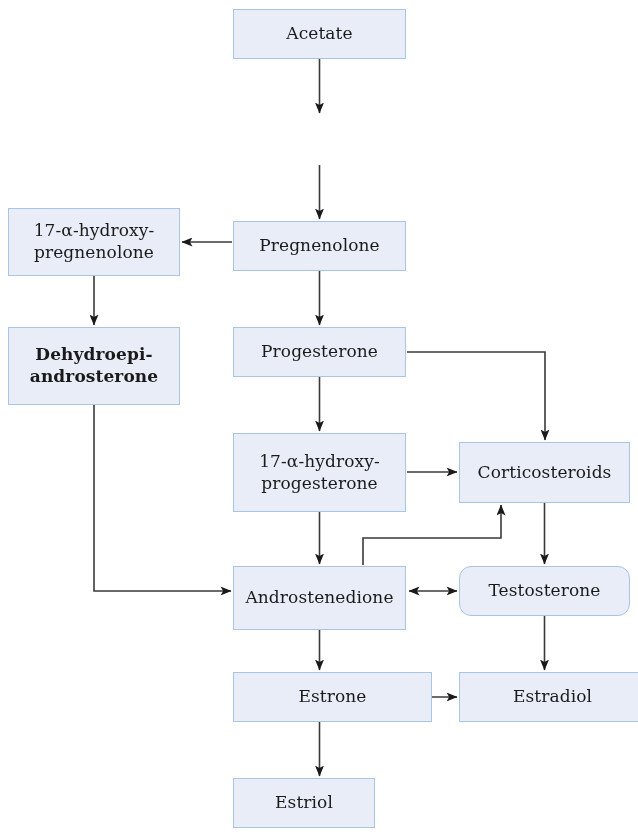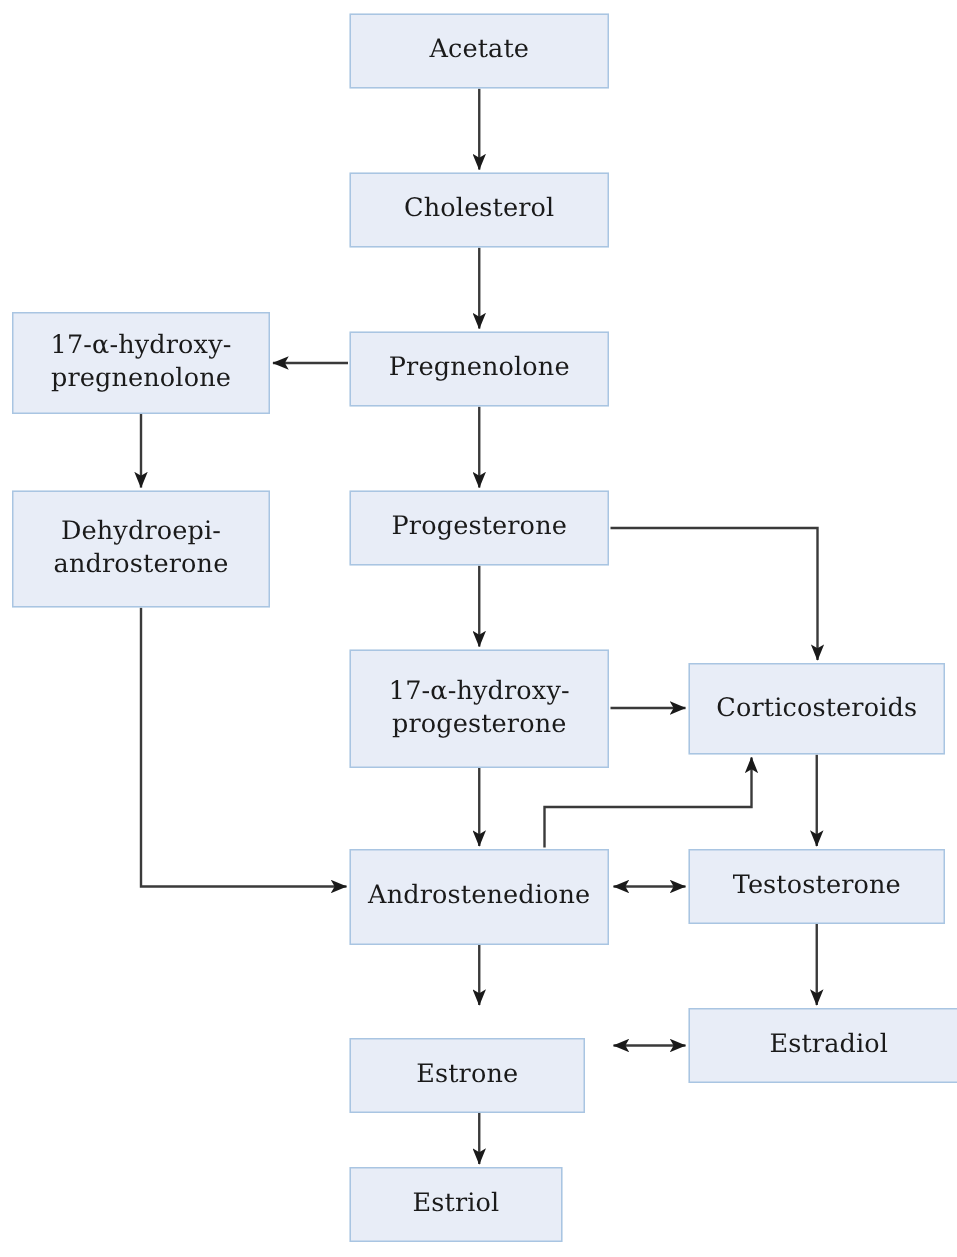--- a/index.html
+++ b/index.html
@@ -94,40 +94,39 @@
 
     <path class="edge-line" d="M544.5,616 L544.5,670" marker-end="url(#arrowhead)"></path>
 
     <path class="edge-line" d="M409,697 L457,697" marker-end="url(#arrowhead)" marker-start="url(#arrowtail)"></path>
 
     <path class="edge-line" d="M319.5,722 L319.5,776" marker-end="url(#arrowhead)"></path>
   </svg>
 
   <div class="node" style="left:233px; top:9px; width:173px; height:50px;">Acetate</div>
 
-  <div class="node" style="left:233px; top:115px; width:173px; height:50px;">Cholesterol</div>
 
   <div class="node" style="left:233px; top:221px; width:173px; height:50px;">Pregnenolone</div>
 
   <div class="node" style="left:233px; top:327px; width:173px; height:50px;">Progesterone</div>
 
   <div class="node" style="left:8px; top:208px; width:172px; height:68px;">17-α-hydroxy-
 pregnenolone</div>
 
-  <div class="node" style="left:8px; top:327px; width:172px; height:78px;">Dehydroepi-
+  <div class="node" style="left:8px; top:327px; width:172px; height:78px;font-weight:bold;">Dehydroepi-
 androsterone</div>
 
   <div class="node" style="left:233px; top:433px; width:173px; height:79px;">17-α-hydroxy-
 progesterone</div>
 
   <div class="node" style="left:459px; top:442px; width:171px; height:61px;">Corticosteroids</div>
 
   <div class="node" style="left:233px; top:566px; width:173px; height:64px;">Androstenedione</div>
 
-  <div class="node" style="left:459px; top:566px; width:171px; height:50px;">Testosterone</div>
+  <div class="node" style="left:459px; top:566px; width:171px; height:50px;border-radius:12px;">Testosterone</div>
 
-  <div class="node" style="left:233px; top:672px; width:157px; height:50px;margin-top:20px;">Estrone</div>
+  <div class="node" style="left:233px; top:672px; width:199px; height:50px;">Estrone</div>
 
   <div class="node" style="left:459px; top:672px; width:187px; height:50px;">Estradiol</div>
 
   <div class="node" style="left:233px; top:778px; width:142px; height:50px;">Estriol</div>
 
 </div>
 
 </body></html>

